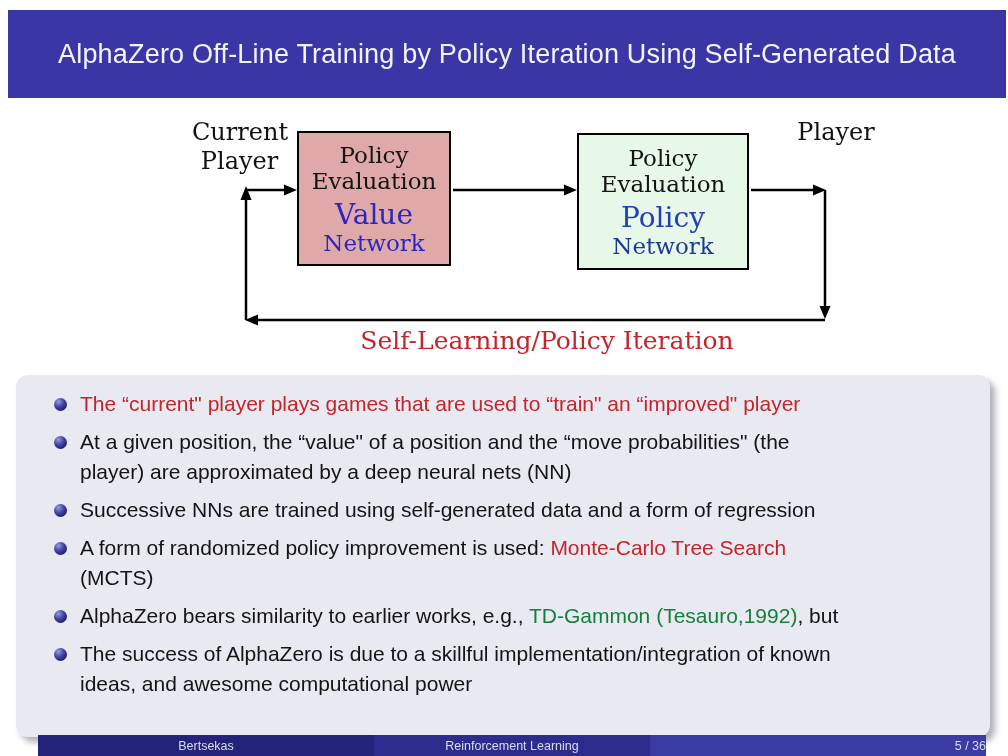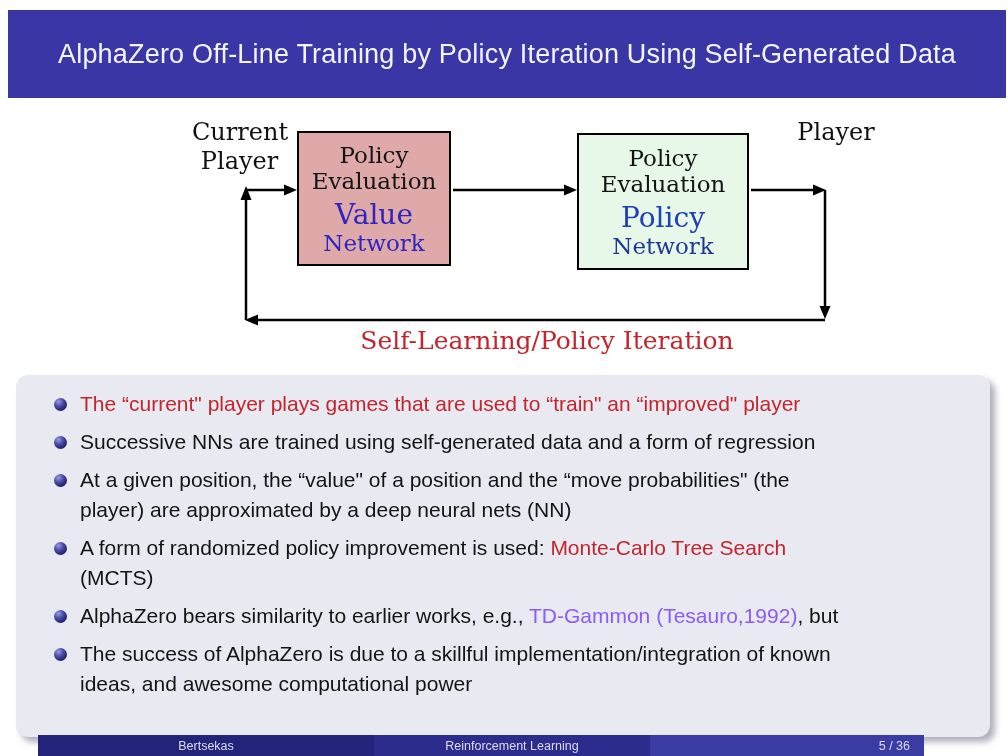--- a/index.html
+++ b/index.html
@@ -60,21 +60,21 @@
   .btxt{font-size:21px;line-height:30px;color:var(--text_black);}
   .bline{white-space:nowrap;}
   
   .footer{
     position:absolute;left:0;bottom:0;width:1008px;height:21px;display:flex;
     font-size:12.5px;color:var(--footer_text);margin-left:38px;
   }
   .fseg{display:flex;align-items:center;justify-content:center;height:100%;}
   .fseg.a{width:336px;background:var(--footer_left_bg);}
   .fseg.b{width:276px;background:var(--footer_mid_bg);}
-  .fseg.c{width:274px;background:var(--footer_right_bg);justify-content:flex-end;padding-right:14px;box-sizing:border-box;}
+  .fseg.c{width:336px;background:var(--footer_right_bg);justify-content:flex-end;padding-right:0;box-sizing:border-box;}
 </style>
 </head>
 <body>
 
 <div class="stage">
 
   <div class="titlebar">
     <div class="t">AlphaZero Off-Line Training by Policy Iteration Using Self-Generated Data</div>
   </div>
 
@@ -132,47 +132,47 @@
       <li>
         <span class="ball"></span>
         <div class="btxt">
           <div class="bline"><span style="color: rgb(196, 37, 44);">The “current" player plays games that are used to “train" an “improved" player</span></div>
         </div>
       </li>
 
       <li>
         <span class="ball"></span>
         <div class="btxt">
-          <div class="bline"><span style="color: rgb(20, 20, 20);">Successive NNs are trained using self-generated data and a form of regression</span></div>
+          <div class="bline"><span style="color: rgb(20, 20, 20);">At a given position, the “value" of a position and the “move probabilities" (the</span></div>
+          <div class="bline"><span style="color: rgb(20, 20, 20);">player) are approximated by a deep neural nets (NN)</span></div>
         </div>
       </li>
 
       <li>
         <span class="ball"></span>
         <div class="btxt">
-          <div class="bline"><span style="color: rgb(20, 20, 20);">At a given position, the “value" of a position and the “move probabilities" (the</span></div>
-          <div class="bline"><span style="color: rgb(20, 20, 20);">player) are approximated by a deep neural nets (NN)</span></div>
+          <div class="bline"><span style="color: rgb(20, 20, 20);">Successive NNs are trained using self-generated data and a form of regression</span></div>
         </div>
       </li>
 
       <li>
         <span class="ball"></span>
         <div class="btxt">
           <div class="bline">
             <span style="color: rgb(20, 20, 20);">A form of randomized policy improvement is used: </span><span style="color: rgb(196, 37, 44);">Monte-Carlo Tree Search</span>
           </div>
           <div class="bline"><span style="color: rgb(20, 20, 20);">(MCTS)</span></div>
         </div>
       </li>
 
       <li>
         <span class="ball"></span>
         <div class="btxt">
           <div class="bline">
-            <span style="color: rgb(20, 20, 20);">AlphaZero bears similarity to earlier works, e.g., </span><span style="color: #8b5cf6;">TD-Gammon (Tesauro,1992)</span><span style="color: rgb(20, 20, 20);">, but</span>
+            <span style="color: rgb(20, 20, 20);">AlphaZero bears similarity to earlier works, e.g., </span><span style="color: #15803d;">TD-Gammon (Tesauro,1992)</span><span style="color: rgb(20, 20, 20);">, but</span>
           </div>
         </div>
       </li>
 
       <li>
         <span class="ball"></span>
         <div class="btxt">
           <div class="bline"><span style="color: rgb(20, 20, 20);">The success of AlphaZero is due to a skillful implementation/integration of known</span></div>
           <div class="bline"><span style="color: rgb(20, 20, 20);">ideas, and awesome computational power</span></div>
         </div>

